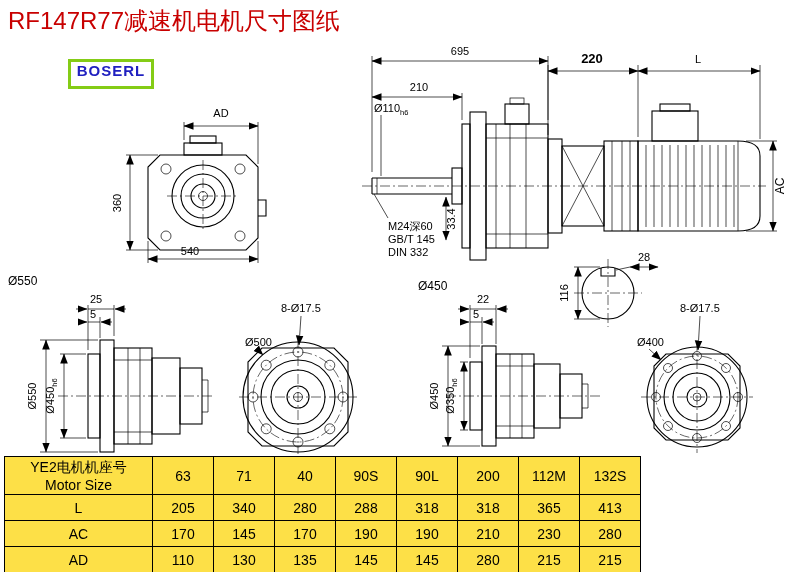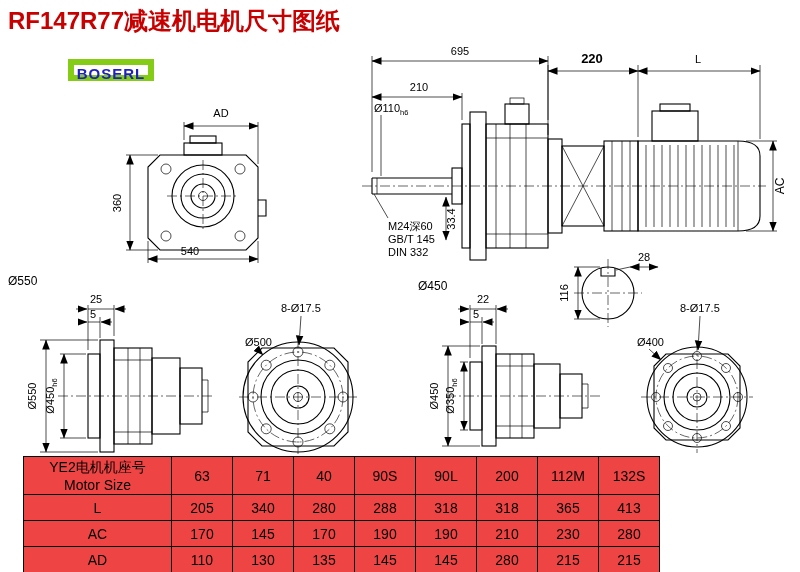--- a/index.html
+++ b/index.html
@@ -1,33 +1,33 @@
 <!DOCTYPE html>
 <html><head>
 <meta charset="utf-8">
 <style>
   * { margin:0; padding:0; box-sizing:border-box; }
   html,body { width:800px; height:572px; }
   body { background:#fff; font-family:"Liberation Sans", sans-serif; position:relative; overflow:hidden; color:#000; }
-  .title { position:absolute; left:8px; top:5px; font-size:24px; font-weight:bold; color:#c80000; white-space:nowrap; }
-  .logo { position:absolute; left:68px; top:59px; width:86px; height:22px; border:6px solid #84cc16;
+  .title { position:absolute; left:8px; top:5px; font-size:24px; font-weight:normal; color:#c80000; white-space:nowrap; }
+  .logo { position:absolute; left:68px; top:59px; width:86px; height:30px; border:3px solid #84cc16;
           color:#2020c0; font-weight:bold; font-size:15px; letter-spacing:1px; text-align:center; line-height:18px; }
   .art { position:absolute; left:0; top:0; }
   
   .ln { fill:none; stroke:#000; stroke-width:1.1; }
   .tn { fill:none; stroke:#000; stroke-width:0.7; }
   .cl { fill:none; stroke:#000; stroke-width:0.6; stroke-dasharray:10 3 2 3; }
   .dm { fill:none; stroke:#000; stroke-width:0.7; }
   .a2 { marker-start:url(#arr); marker-end:url(#arr); }
   .ae { marker-end:url(#arr); }
   svg text { font-family:"Liberation Sans", sans-serif; font-size:11px; fill:#000; }
   svg text.big { font-size:13px; font-weight:bold; }
   svg text.md { font-size:12px; }
   
-  table.size-table { position:absolute; left:23px; top:456px; border-collapse:collapse; table-layout:fixed; background:#ef4444; }
+  table.size-table { position:absolute; left:4px; top:456px; border-collapse:collapse; table-layout:fixed; background:#fde047; }
   .size-table td { border:1px solid #000; text-align:center; vertical-align:middle; font-size:14px; padding:0; }
   .size-table tr.hd td { height:38px; }
   .size-table tr.dr td { height:26px; }
 </style>
 </head>
 <body>
 
 <div class="title">RF147R77减速机电机尺寸图纸</div>
 <div class="logo">BOSERL</div>
 

